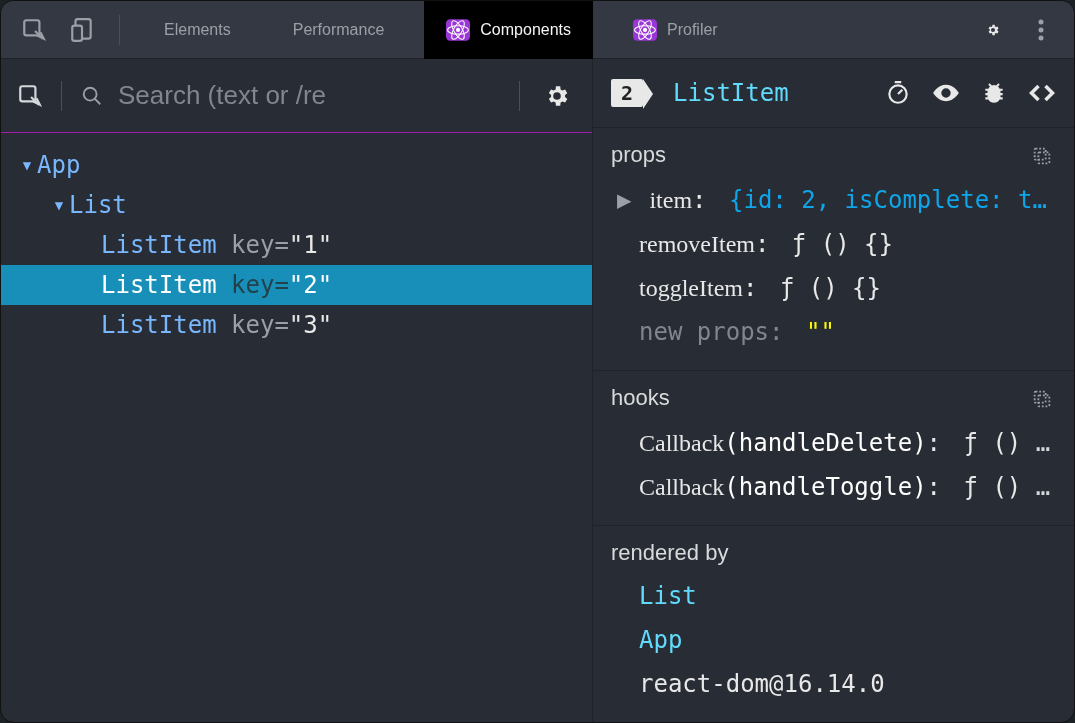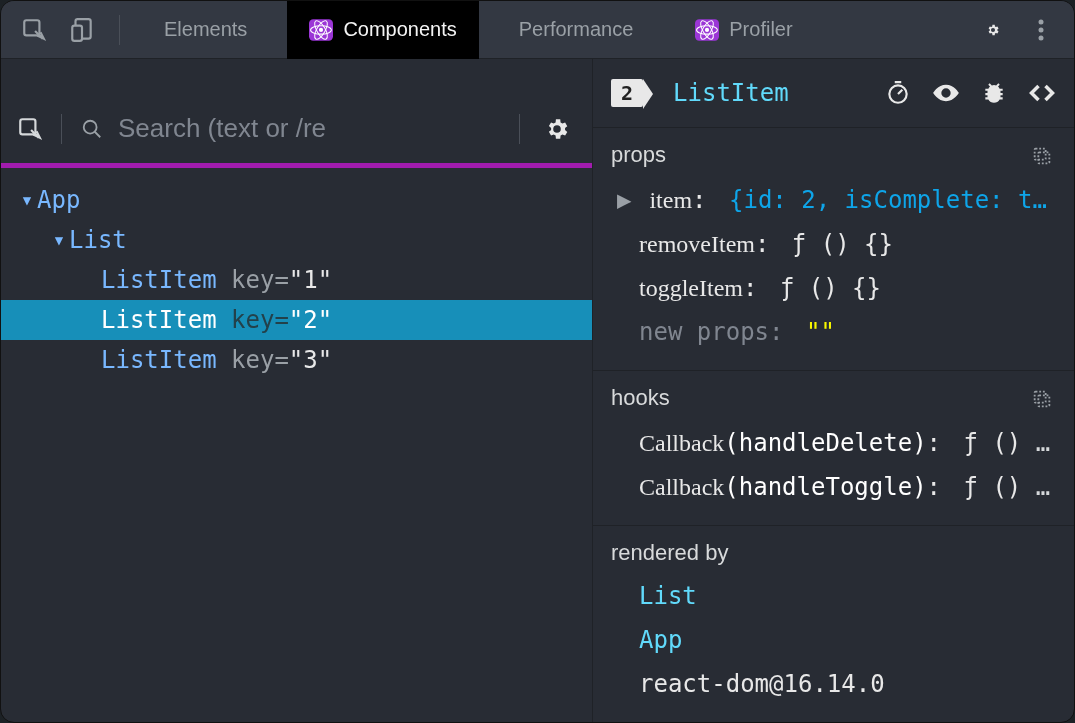--- a/index.html
+++ b/index.html
@@ -44,37 +44,37 @@
     .vsep { width:1px; height:30px; background:#4a4f58; margin: 0 4px; }
     .tab {
       padding: 8px 22px;
       height: 58px;
       display: flex;
       align-items: center;
       color: #9aa0a6;
       cursor: pointer;
       gap: 10px;
       font-family: -apple-system, "Segoe UI", sans-serif;
-      font-size: 20px;
+      font-size: 16px;
     }
     .tab.active {
       background: #000;
       color: #f4f4f4;
       font-weight: 500;
     }
     .tab .react-logo { width:24px; height:24px; display:inline-flex; }
     .spacer { flex:1; }
     
     .split { flex:1; display:flex; min-height:0; }
     .left-pane { width: 592px; border-right:1px solid #1f2227; display:flex; flex-direction:column; }
     .right-pane { flex:1; display:flex; flex-direction:column; min-width:0; }
     
     .search-row {
       height: 74px; display:flex; align-items:center; padding:7px 14px;
-      border-bottom:5px solid #a21caf; gap:12px;margin-top:35px;
+      border-bottom:1px solid #a21caf; gap:12px;
     }
     .search-icon { width:28px; height:28px; color:#9aa0a6; display:flex; align-items:center; justify-content:center;}
     .search-input {
       flex:1; background:transparent; border:none; outline:none;
       color:#9aa0a6; font-size:26px; font-family:-apple-system,"Segoe UI",sans-serif;
     }
     .search-input::placeholder { color:#808690; }
     .gear-right { color:#e8e8e8; cursor:pointer; padding:0 8px;}
     
     .tree { padding-top:12px; font-size:24px; line-height:40px; }
@@ -137,38 +137,38 @@
     <div class="toolbar-icon">
       <svg width="26" height="26" viewBox="0 0 24 24" fill="none" stroke="currentColor" stroke-width="2">
           <rect x="6" y="2" width="14" height="18" rx="2"></rect>
           <rect x="3" y="8" width="9" height="14" rx="2" fill="#333842"></rect>
         </svg>
     </div>
     <div class="vsep"></div>
     <div class="tab">
         <span>Elements</span>
       </div>
+    <div class="tab">
+        <span>Performance</span>
+      </div>
     <div class="tab active">
       <span class="react-logo">
         <svg width="24" height="24" viewBox="-11.5 -10.2 23 20.5">
             <rect x="-11.5" y="-10.2" width="23" height="20.5" rx="4" fill="#9b36d6"></rect>
             <circle r="2" fill="#fff"></circle>
             <g stroke="#fff" stroke-width="1" fill="none">
               <ellipse rx="10" ry="4"></ellipse>
               <ellipse rx="10" ry="4" transform="rotate(60)"></ellipse>
               <ellipse rx="10" ry="4" transform="rotate(120)"></ellipse>
             </g>
           </svg>
       </span>
       <span>Components</span>
     </div>
     <div class="tab">
-        <span>Performance</span>
-      </div>
-    <div class="tab">
       <span class="react-logo">
         <svg width="24" height="24" viewBox="-11.5 -10.2 23 20.5">
             <rect x="-11.5" y="-10.2" width="23" height="20.5" rx="4" fill="#9b36d6"></rect>
             <circle r="2" fill="#fff"></circle>
             <g stroke="#fff" stroke-width="1" fill="none">
               <ellipse rx="10" ry="4"></ellipse>
               <ellipse rx="10" ry="4" transform="rotate(60)"></ellipse>
               <ellipse rx="10" ry="4" transform="rotate(120)"></ellipse>
             </g>
           </svg>

